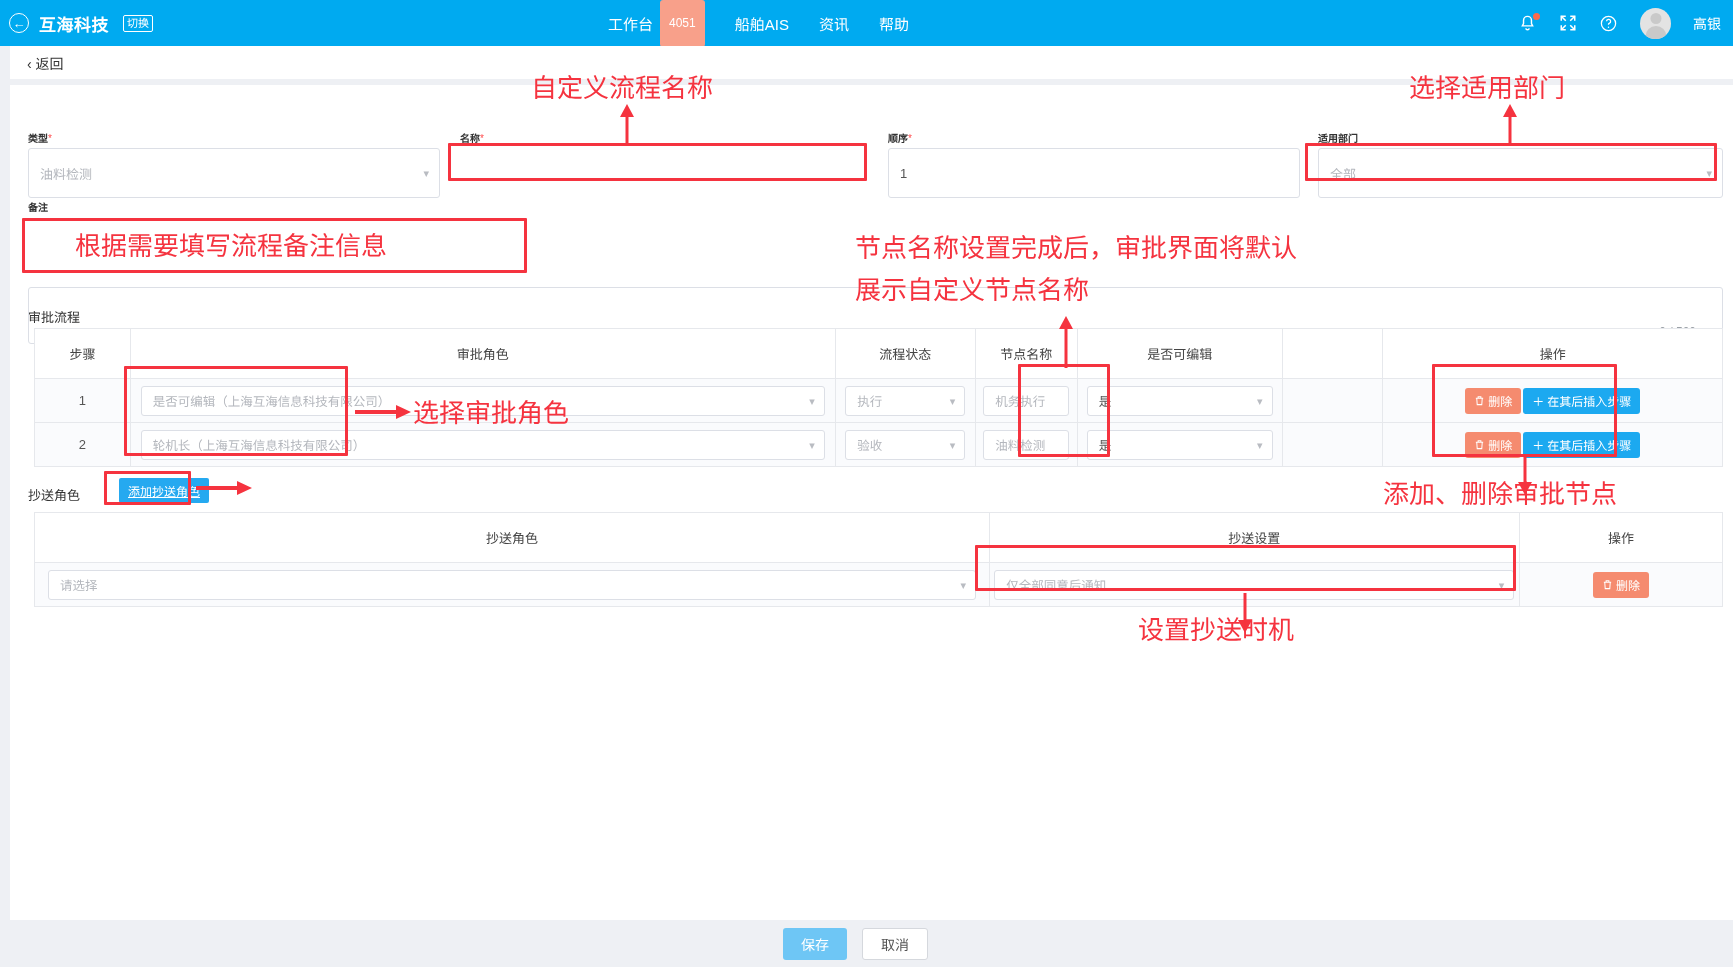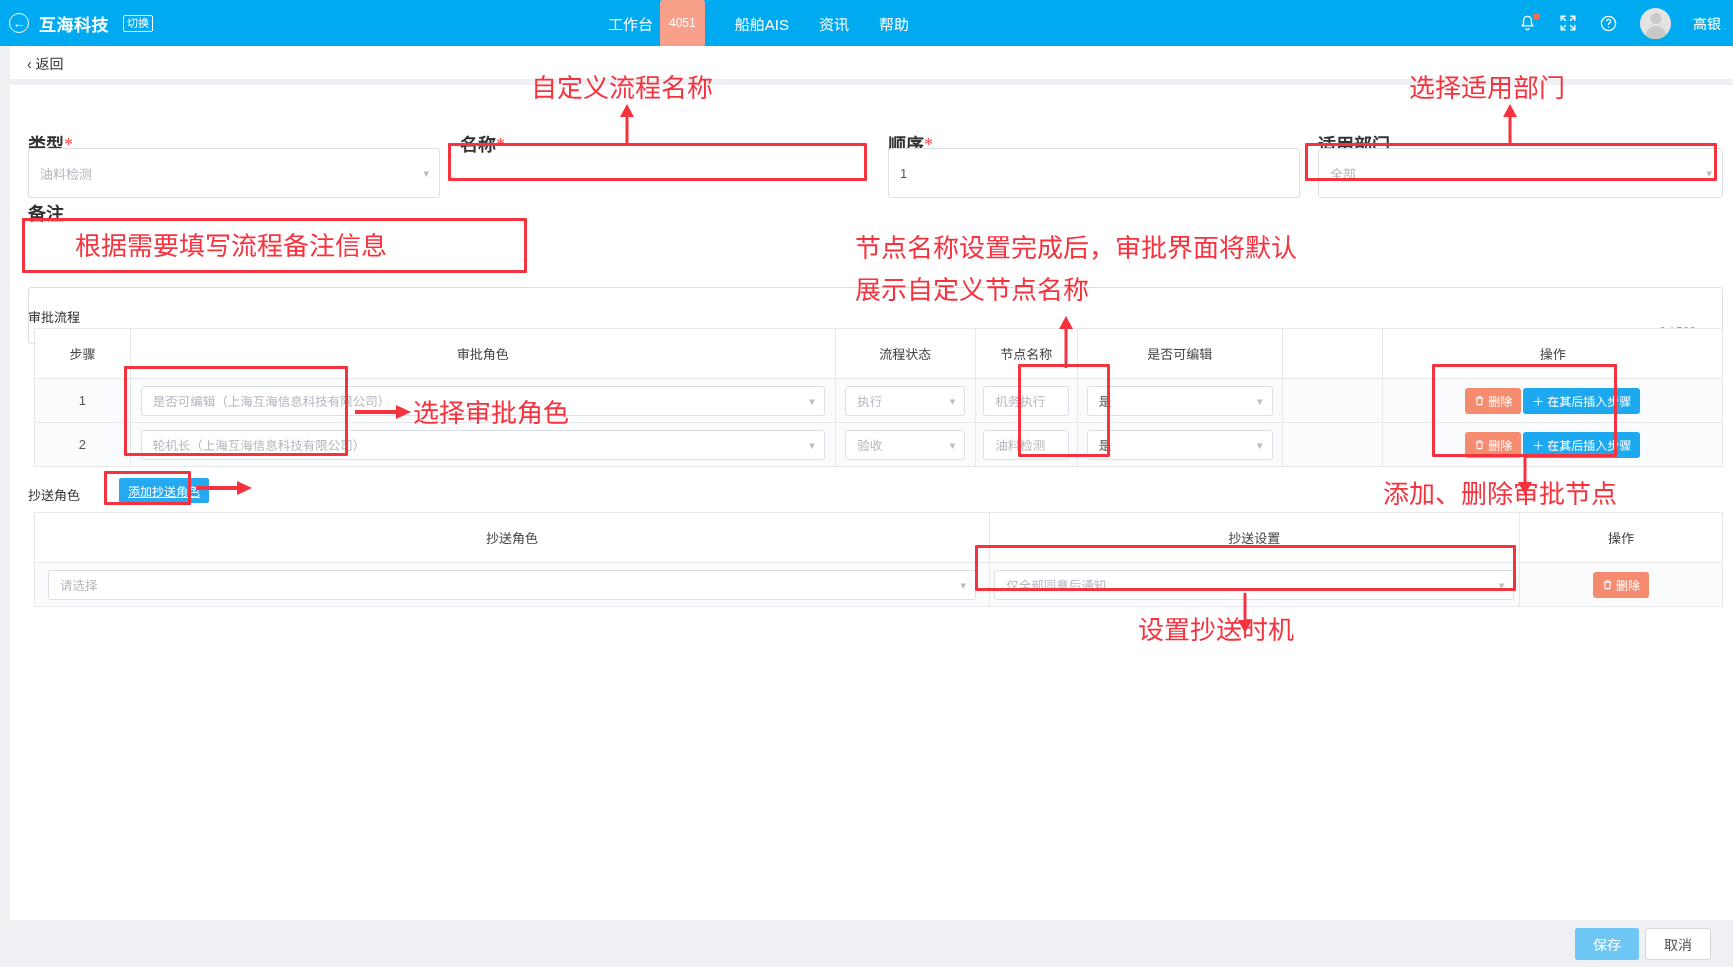--- a/index.html
+++ b/index.html
@@ -86,21 +86,21 @@
   }
   .gap-strip {
     position: absolute; top: 79px; left: 10px; width: 1723px; height: 6px;
     background: #eef0f4;
   }
   .left-edge {
     position: absolute; top: 46px; left: 0; width: 10px; height: 921px; background: #eef0f4;
   }
 
   .form-label {
-    position: absolute; font-size: 18px; color: #333; font-weight: bold; font-family: Liberation Serif, serif;
+    position: absolute; font-size: 10px; color: #333; font-weight: bold;
   }
   .req { color: #ff4d4f; font-weight: normal; }
 
   .ctl {
     position: absolute; height: 50px; border: 1px solid #dcdfe6; border-radius: 3px;
     background: #fff; font-size: 13px; color: #b4b7bd;
     display: flex; align-items: center; padding: 0 11px;
   }
   .ctl.value { color: #555; }
   .caret {
@@ -157,22 +157,22 @@
   .btn-ins { background: #1ca9f0; }
   .btn-add {
     background: #25a9f0; color: #fff; font-size: 12px;
     height: 25px; display: inline-flex; align-items: center; justify-content: center;
     padding: 0 9px; border-radius: 2px; cursor: pointer;
   }
 
   
   .footer {
     position: absolute; bottom: 0; left: 0; width: 1733px; height: 47px;
-    background: #eef0f4; display: flex; align-items: center; justify-content: flex-end;
-    gap: 6px; padding-right: 22px;
+    background: #eef0f4; display: flex; align-items: center; justify-content: center;
+    gap: 15px; padding-right: 22px;
   }
   .btn-save {
     background: #6ec6f5; color: #fff; font-size: 14px;
     padding: 6px 18px; border-radius: 3px; cursor: pointer;
   }
   .btn-cancel {
     background: #fff; color: #555; font-size: 14px; border: 1px solid #d5d8dd;
     padding: 5px 18px; border-radius: 3px; cursor: pointer;
   }
 

